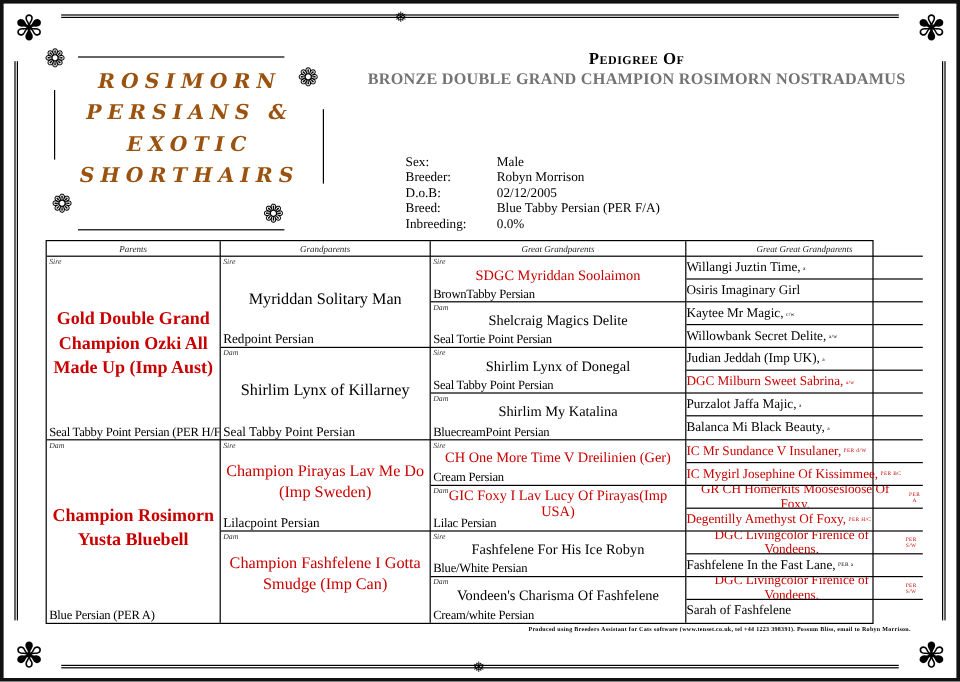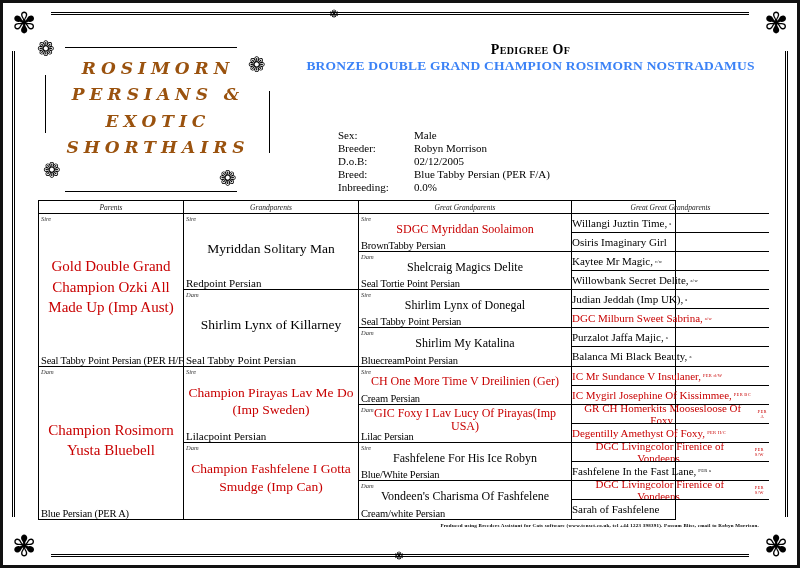--- a/index.html
+++ b/index.html
@@ -39,42 +39,42 @@
     font-family:"DejaVu Serif", serif; font-style:italic; font-weight:bold;
     font-size:17px; line-height:1.55; letter-spacing:5px; color:#9a520e;
   }
   
   .title-prefix{
     position:absolute; left:295px; top:39px; width:465px; text-align:center;
     font-variant:small-caps; font-weight:bold; font-size:14px; letter-spacing:.4px;
   }
   .title-subject{
     position:absolute; left:295px; top:55px; width:465px; text-align:center;
-    font-weight:bold; font-size:13.5px; color:#3b82f6; letter-spacing:.2px;
+    font-weight:bold; font-size:13.5px; color:#737373; letter-spacing:.2px;
   }
   
   .info{position:absolute; left:287px; top:126px; font-size:11px; line-height:13px;}
   .info-row{display:flex;}
   .info-label{width:76px;margin-left:48px;}
   
   .ptable{
-    position:absolute; left:35px; top:197px; width:638px; height:320px;
+    position:absolute; left:35px; top:197px; width:690px; height:320px;
     display:grid; box-sizing:border-box;
     grid-template-columns:145px 175px 213px 197px;
     grid-template-rows:13px repeat(16, 1fr);
     border:1px solid #000;
   }
   .cell{border-right:1px solid #000; border-bottom:1px solid #000; position:relative; box-sizing:border-box; overflow:hidden;}
   .nr{border-right:none;} .nb{border-bottom:none;}
   .hdr{font-style:italic; font-size:7.5px; color:#222; display:flex; align-items:center; justify-content:center;}
   .role{position:absolute; top:1px; left:2px; font-style:italic; font-size:6.5px; color:#333;}
   .breed{position:absolute; bottom:0; left:2px; right:1px; font-size:11px; white-space:nowrap;}
   .breed-sm{font-size:10.5px; letter-spacing:-0.2px;}
   .namebox{position:absolute; inset:7px 1px 13px 1px; display:flex; align-items:center; justify-content:center; text-align:center;}
-  .pname{font-size:15px; line-height:1.35;}
+  .pname{font-size:15px; line-height:1.35;font-weight:bold;}
   .gname{font-size:13.5px; line-height:1.3;}
   .ggname{font-size:12px; line-height:1.1;}
   .ggcell .namebox{inset:6px 1px 12px 1px;}
   .gggcell{display:flex; align-items:center; justify-content:flex-start; text-align:center; font-size:11px;}
   .code{font-size:4.5px; margin-left:2px; letter-spacing:.3px;}
   .red{color:#c80000;}
   
   .footer{
     position:absolute; right:38px; top:520px; font-size:5px; font-weight:bold;
     letter-spacing:.25px; color:#000; white-space:nowrap;

